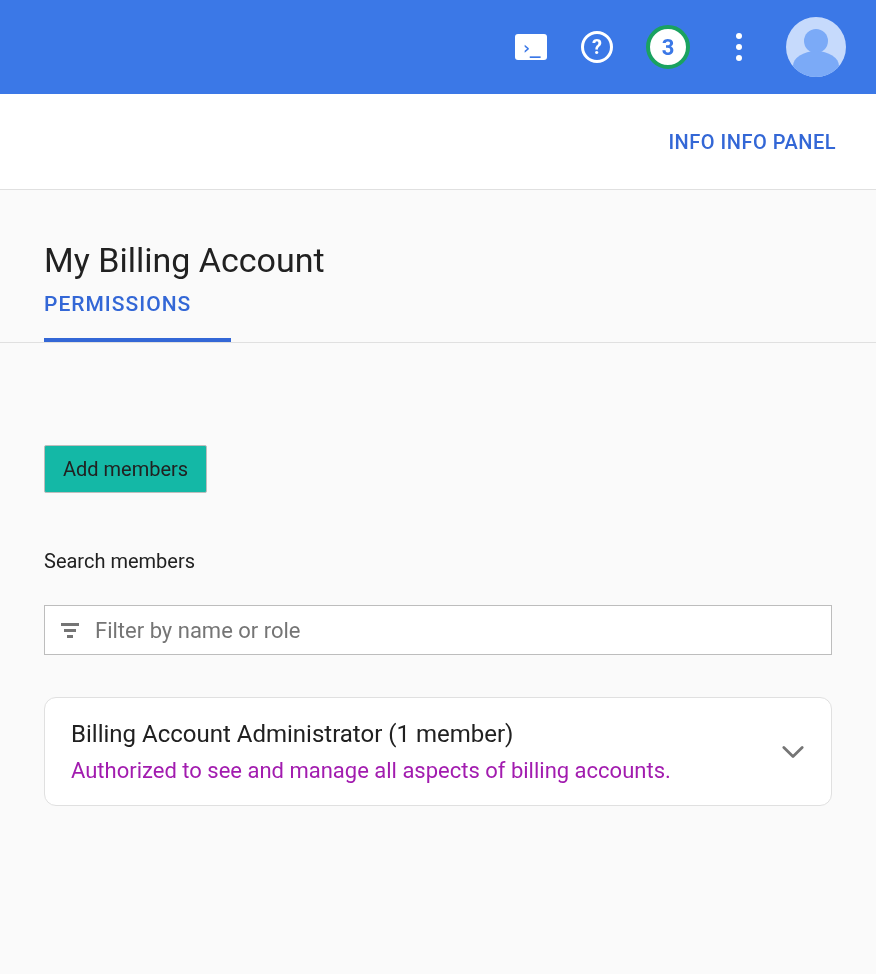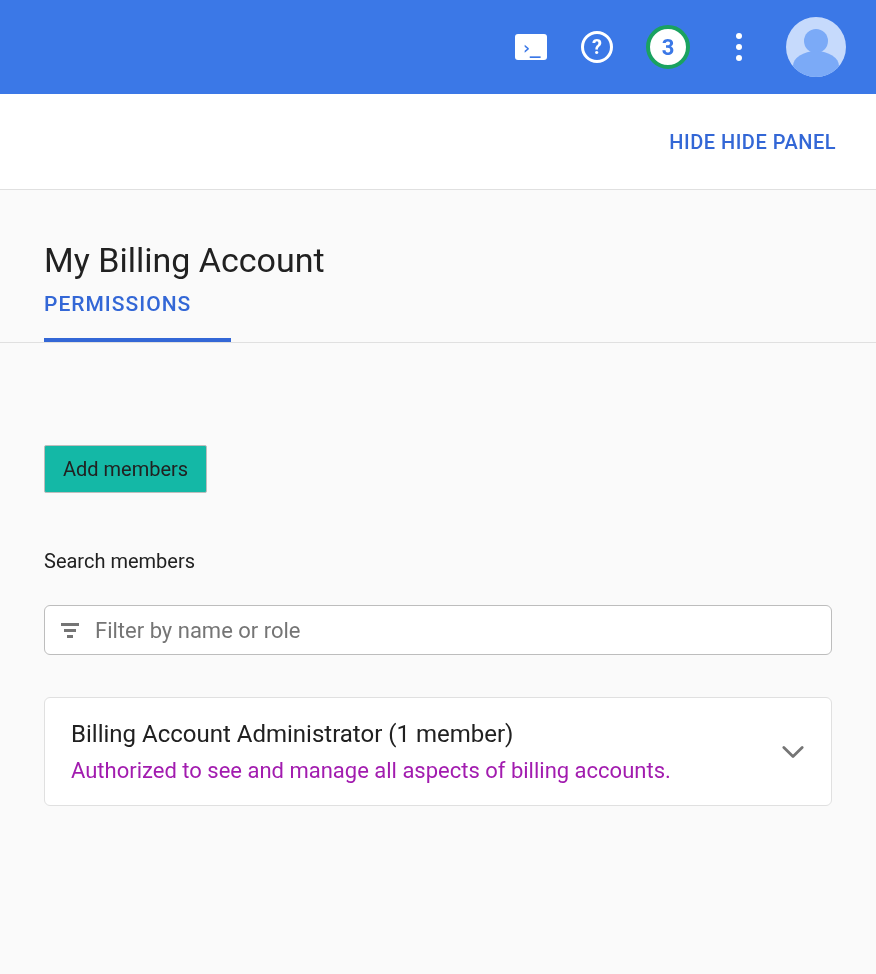--- a/index.html
+++ b/index.html
@@ -181,21 +181,21 @@
       margin-bottom: 32px;
       font-weight: 400;
     }
     .search-box {
       display: flex;
       align-items: center;
       border: 1px solid #bdbdbd;
       background: white;
       height: 50px;
       padding: 0 14px;
-      border-radius: 6px;
+      border-radius: 0;
     }
     .filter-icon {
       width: 22px;
       height: 22px;
       margin-right: 14px;
       display: flex;
       flex-direction: column;
       align-items: center;
       justify-content: center;
       gap: 3px;
@@ -223,21 +223,21 @@
       flex: 1;
       font-family: inherit;
     }
     .search-input::placeholder {
       color: #757575;
     }
     .role-card {
       margin-top: 42px;
       background: white;
       border: 1px solid #e0e0e0;
-      border-radius: 6px;
+      border-radius: 12px;
       padding: 22px 26px;
       display: flex;
       align-items: center;
       justify-content: space-between;
       cursor: pointer;
     }
     .role-text {
       flex: 1;
     }
     .role-title {
@@ -281,21 +281,21 @@
         <span></span>
     </div>
   </div>
   <div class="avatar">
     <div class="avatar-head"></div>
     <div class="avatar-body"></div>
   </div>
 </div>
 
 <div class="sub-bar">
-  <div class="hide-panel-btn">HIDE HIDE PANEL</div>
+  <div class="hide-panel-btn">INFO INFO PANEL</div>
 </div>
 
 <div class="content">
   <h1 class="page-title">My Billing Account</h1>
 
   <div class="tabs">
     <div class="tab">PERMISSIONS</div>
   </div>
 
   <div class="tab-section">

